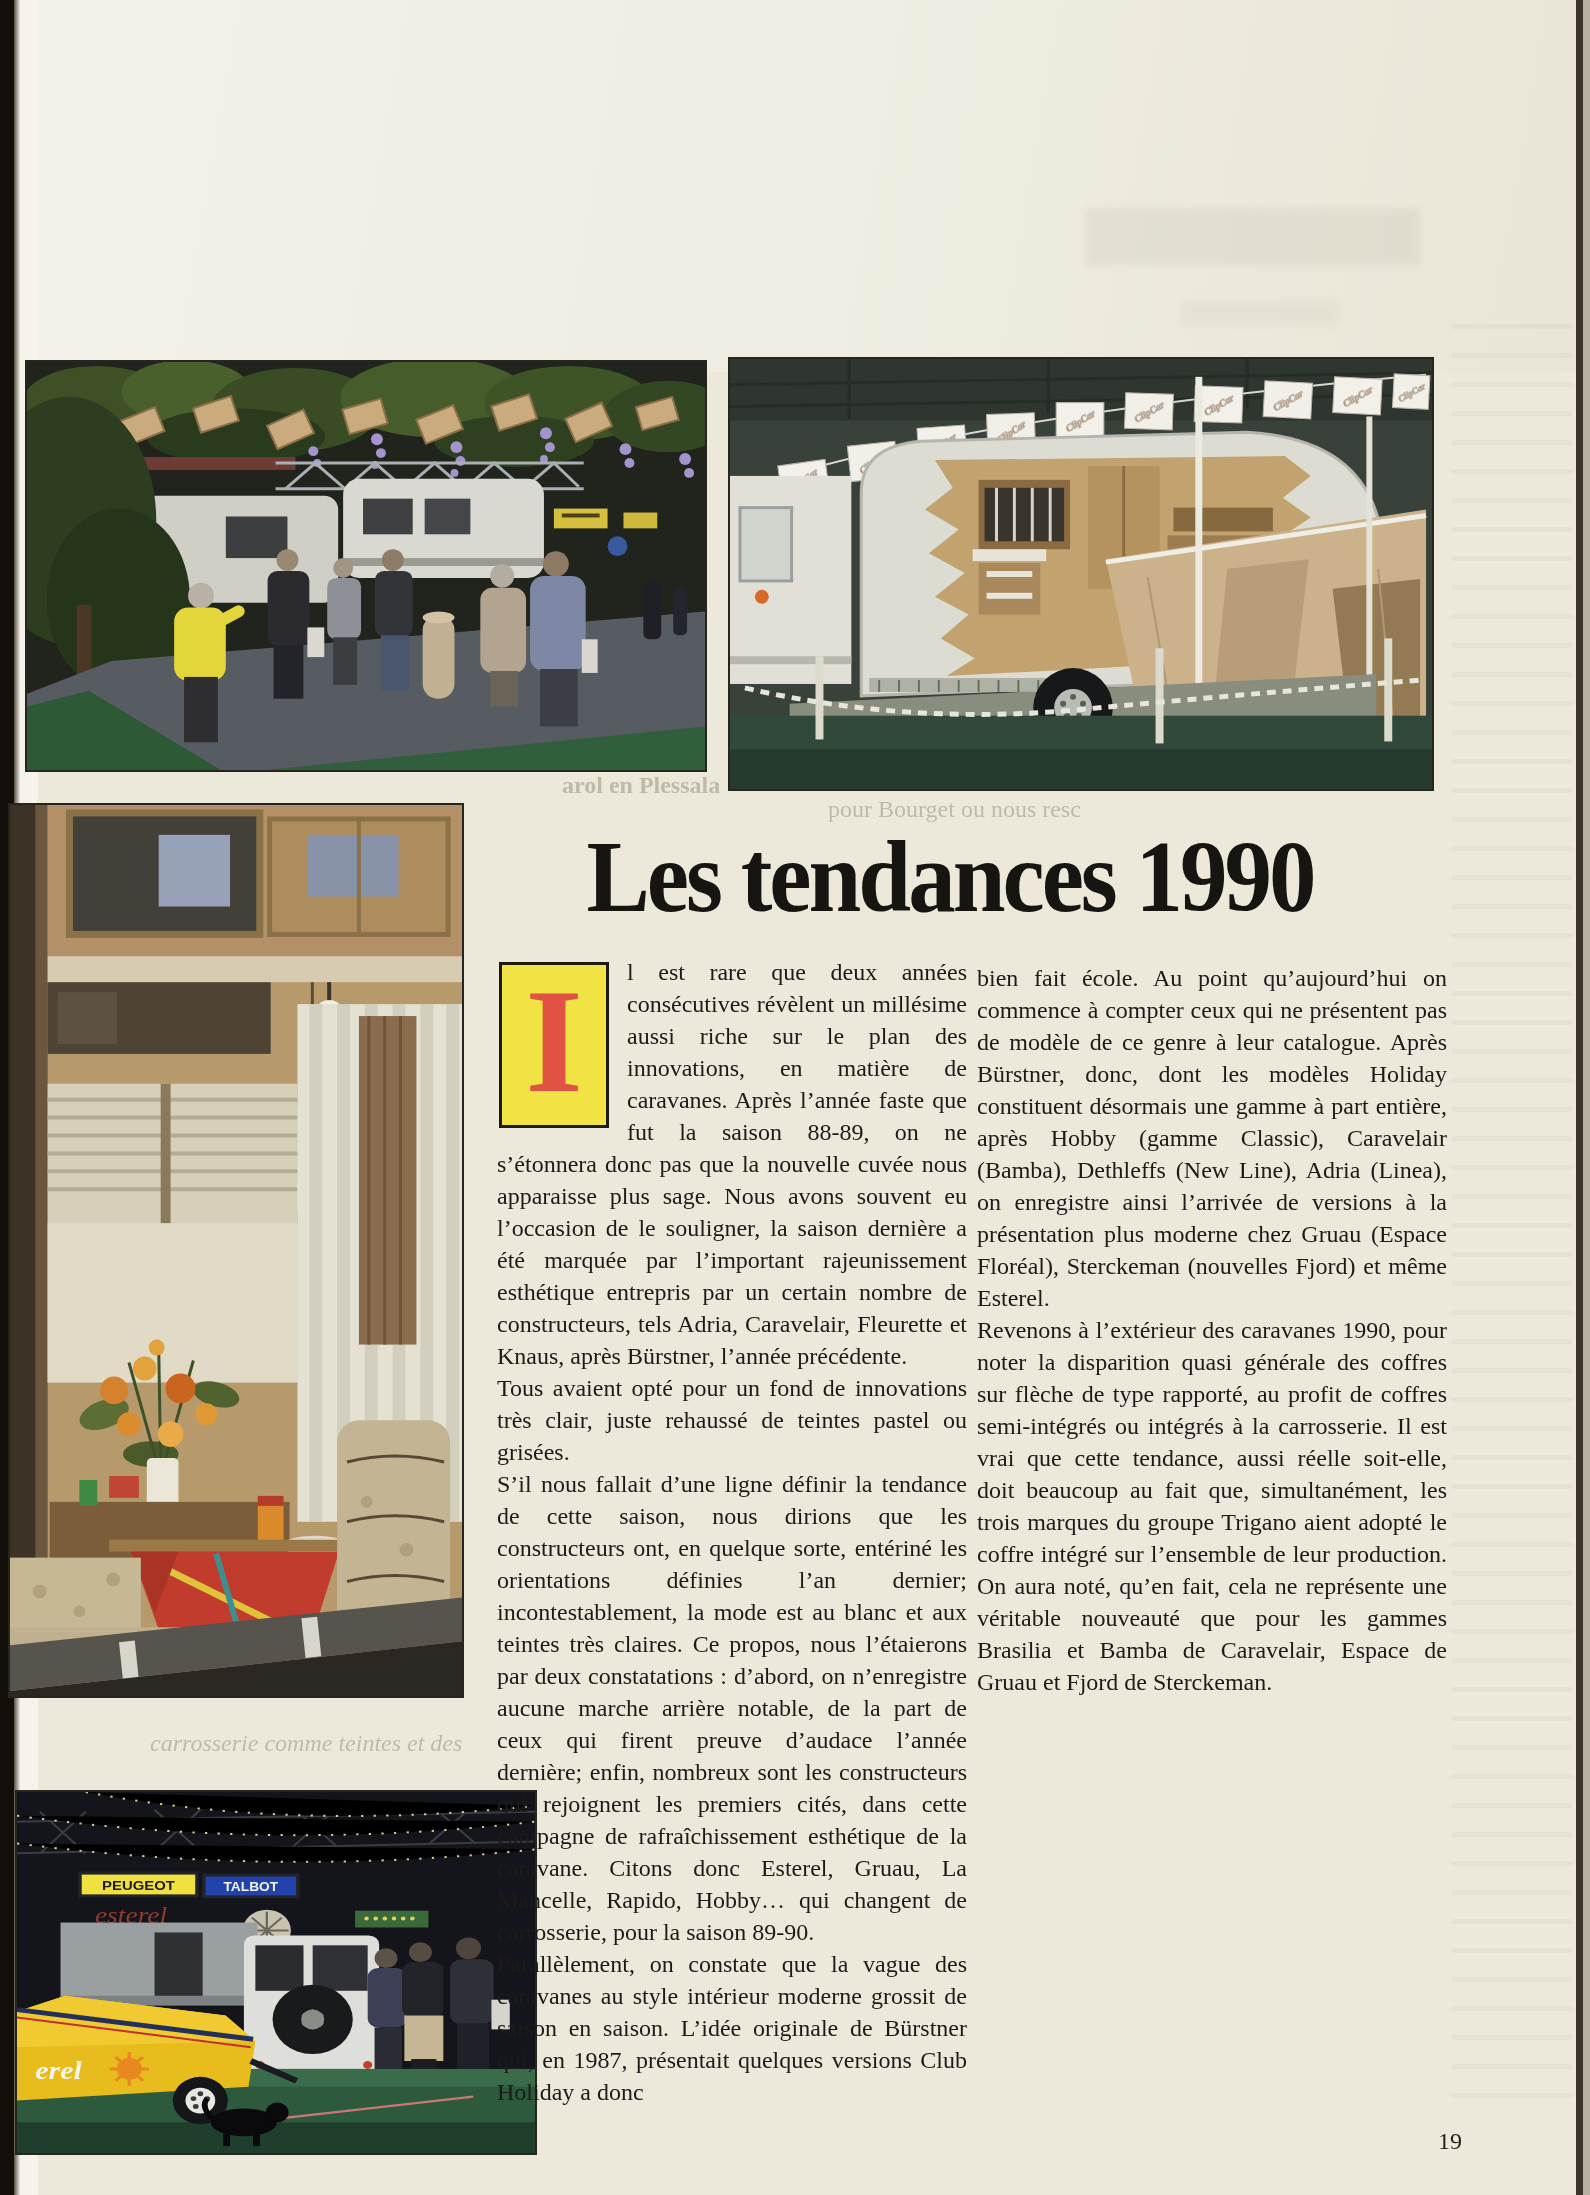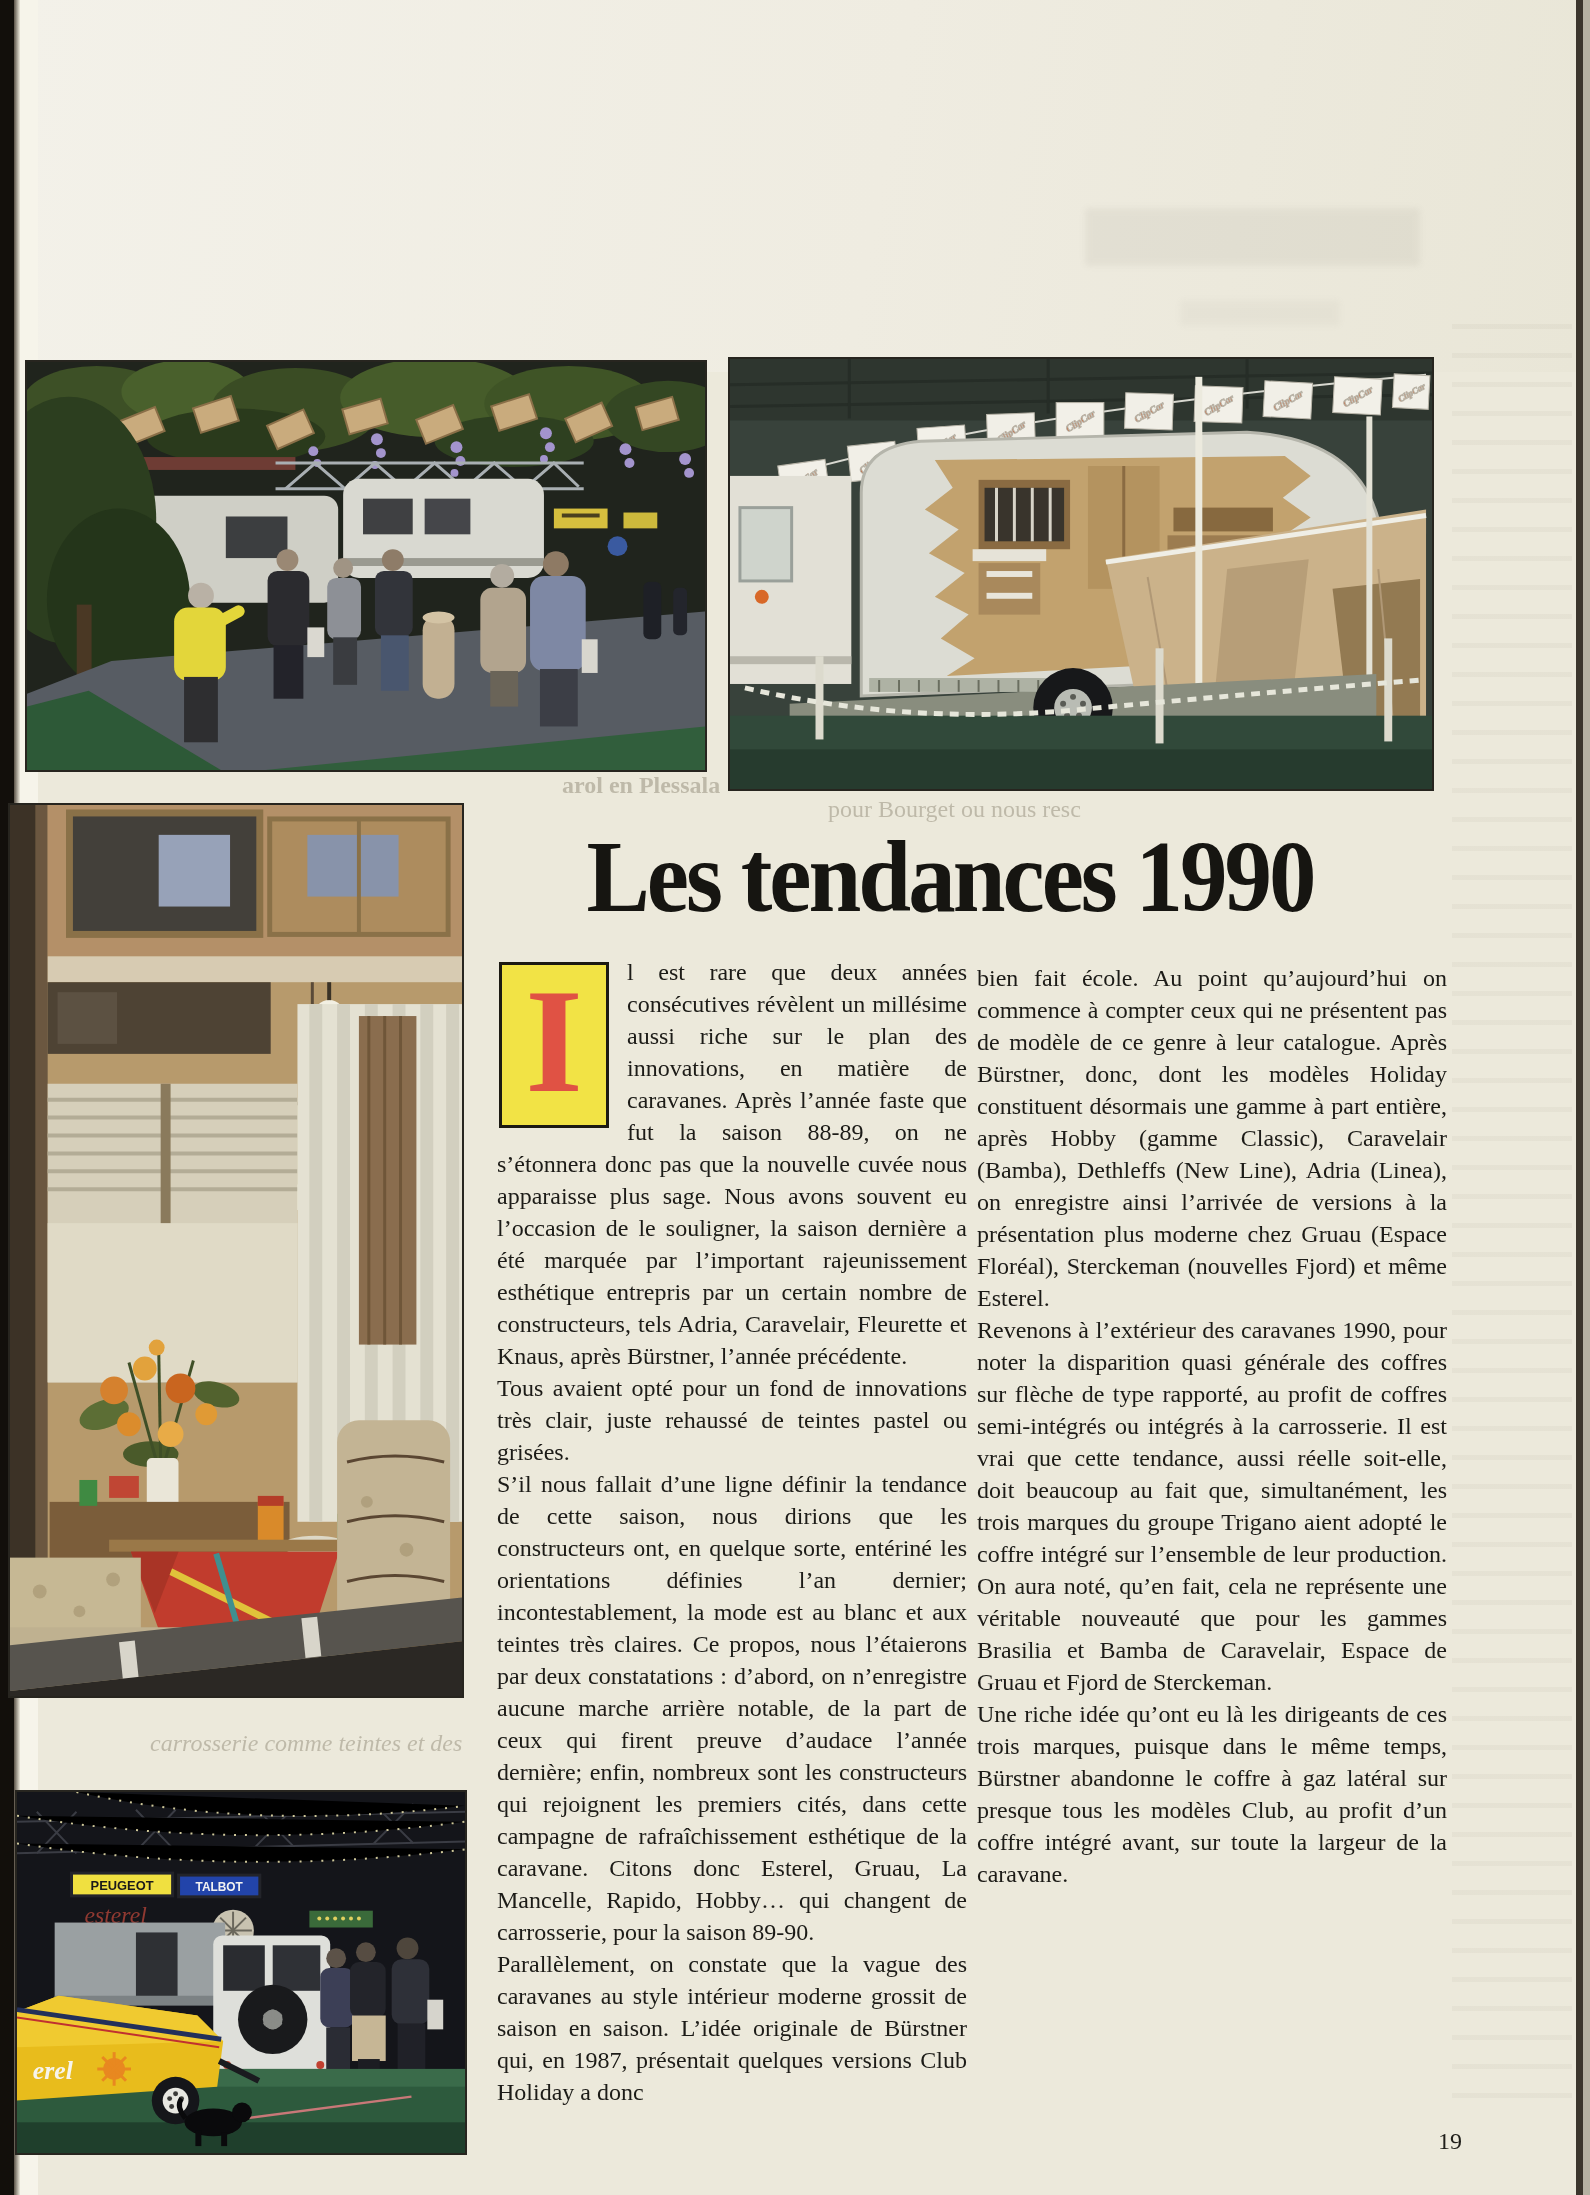--- a/index.html
+++ b/index.html
@@ -410,21 +410,21 @@
           <circle cx="400" cy="748" r="7"></circle>
       </g>
 
       <polygon points="0,844 456,796 456,840 0,890" fill="#57544e"></polygon>
       <rect x="112" y="840" width="16" height="40" fill="#d8d5ca" transform="rotate(-6 120 860)"></rect>
       <rect x="296" y="816" width="16" height="40" fill="#d8d5ca" transform="rotate(-6 304 836)"></rect>
       <polygon points="0,890 456,840 456,895 0,895" fill="#2b2824"></polygon>
     </svg>
   </figure>
 
-  <figure class="photo" style="left:15px;top:1790px;width:452px;height:365px;">
+  <figure class="photo" style="left:15px;top:1790px;width:522px;height:365px;">
     <svg viewBox="0 0 452 365" preserveAspectRatio="none">
       <rect width="452" height="365" fill="#14151a"></rect>
 
       <g stroke="#3a3c44" stroke-width="2">
         <line x1="0" y1="30" x2="452" y2="20"></line>
           <line x1="0" y1="62" x2="452" y2="50"></line>
         <path d="M20,20 L60,62 M60,20 L20,62 M120,18 L160,60 M160,18 L120,60 M240,15 L280,56 M280,15 L240,56 M360,12 L400,52 M400,12 L360,52"></path>
       </g>
       <g stroke="#cfc89a" stroke-width="2" stroke-dasharray="2 9">
         <path d="M0,24 Q226,60 452,30"></path>
@@ -532,18 +532,17 @@
           <span class="dropcap-letter">I</span>
         </span><span>l est rare que deux années consécutives révèlent un millésime aussi riche sur le plan des innovations, en matière de caravanes. Après l’année faste que fut la saison 88-89, on ne s’étonnera donc pas que la nouvelle cuvée nous apparaisse plus sage. Nous avons souvent eu l’occasion de le souligner, la saison dernière a été marquée par l’important rajeunissement esthétique entrepris par un certain nombre de constructeurs, tels Adria, Caravelair, Fleurette et Knaus, après Bürstner, l’année précédente.</span></p>
     <p>Tous avaient opté pour un fond de innovations très clair, juste rehaussé de teintes pastel ou grisées.</p>
     <p>S’il nous fallait d’une ligne définir la tendance de cette saison, nous dirions que les constructeurs ont, en quelque sorte, entériné les orientations définies l’an dernier; incontestablement, la mode est au blanc et aux teintes très claires. Ce propos, nous l’étaierons par deux constatations : d’abord, on n’enregistre aucune marche arrière notable, de la part de ceux qui firent preuve d’audace l’année dernière; enfin, nombreux sont les constructeurs qui rejoignent les premiers cités, dans cette campagne de rafraîchissement esthétique de la caravane. Citons donc Esterel, Gruau, La Mancelle, Rapido, Hobby… qui changent de carrosserie, pour la saison 89-90.</p>
     <p>Parallèlement, on constate que la vague des caravanes au style intérieur moderne grossit de saison en saison. L’idée originale de Bürstner qui, en 1987, présentait quelques versions Club Holiday a donc</p>
   </div>
 
   <div class="col col2">
     <p>bien fait école. Au point qu’aujourd’hui on commence à compter ceux qui ne présentent pas de modèle de ce genre à leur catalogue. Après Bürstner, donc, dont les modèles Holiday constituent désormais une gamme à part entière, après Hobby (gamme Classic), Caravelair (Bamba), Dethleffs (New Line), Adria (Linea), on enregistre ainsi l’arrivée de versions à la présentation plus moderne chez Gruau (Espace Floréal), Sterckeman (nouvelles Fjord) et même Esterel.</p>
     <p>Revenons à l’extérieur des caravanes 1990, pour noter la disparition quasi générale des coffres sur flèche de type rapporté, au profit de coffres semi-intégrés ou intégrés à la carrosserie. Il est vrai que cette tendance, aussi réelle soit-elle, doit beaucoup au fait que, simultanément, les trois marques du groupe Trigano aient adopté le coffre intégré sur l’ensemble de leur production. On aura noté, qu’en fait, cela ne représente une véritable nouveauté que pour les gammes Brasilia et Bamba de Caravelair, Espace de Gruau et Fjord de Sterckeman.</p>
-    <p>Une riche idée qu’ont eu là les dirigeants de ces trois marques, puisque dans le même temps, Bürstner abandonne le coffre à gaz latéral sur presque tous les modèles Club, au profit d’un coffre intégré avant, sur toute la largeur de la caravane.</p>
   </div>
 
   <div class="page-number">19</div>
 
 </div>
 
 </body></html>

